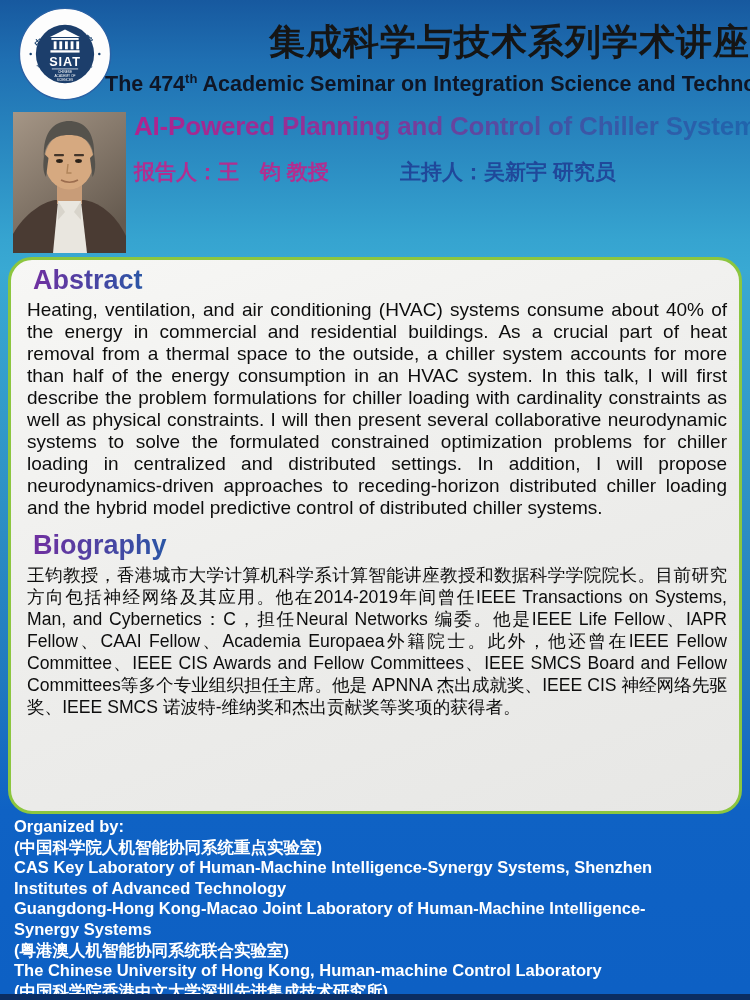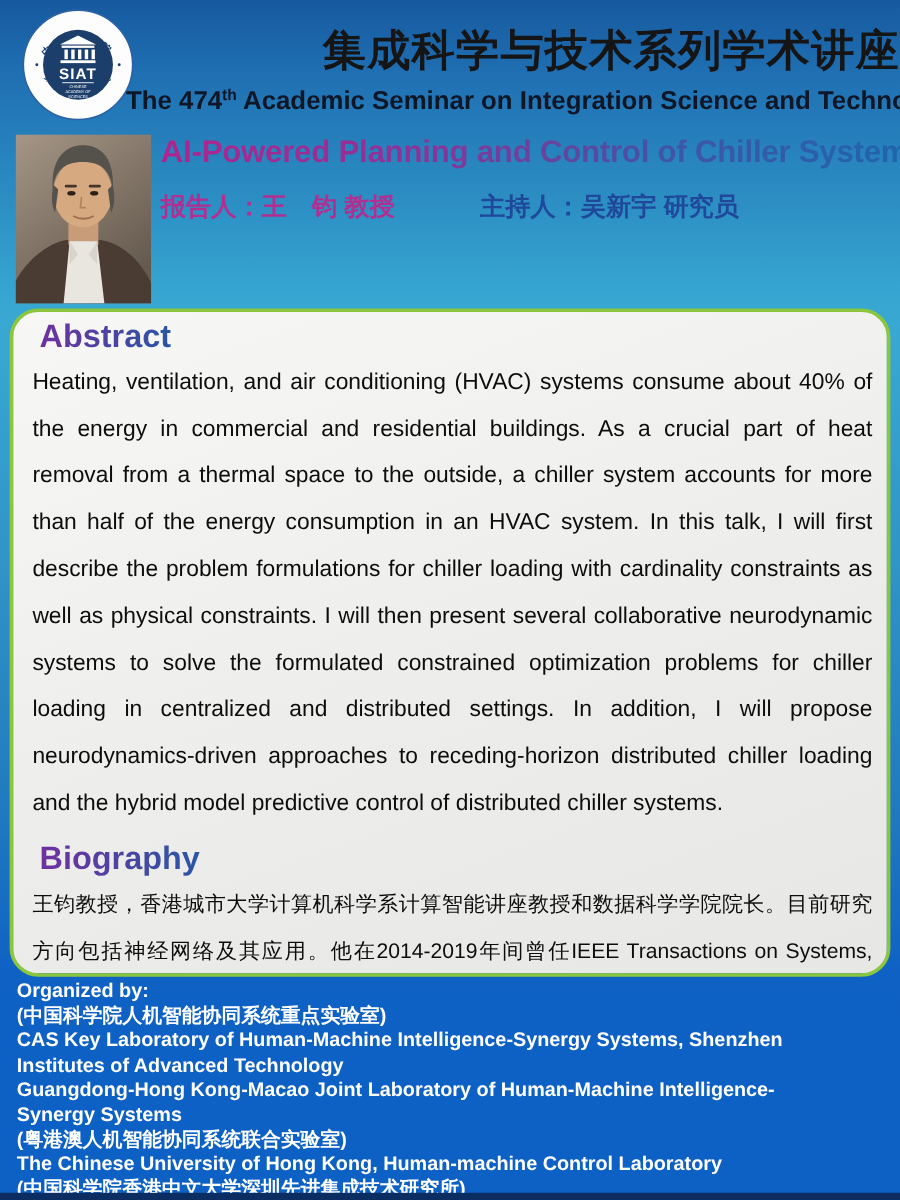--- a/index.html
+++ b/index.html
@@ -46,21 +46,21 @@
     .head-grad  { background-image:linear-gradient(90deg,#7030a0 0%,#2a56a5 100%); }
   }
   
   .card {
     position:absolute; top:257px; left:8px; width:734px; height:557px;
     background:linear-gradient(160deg,#f7f7f5 0%, #ececea 60%, #e7e7e5 100%);
     border:3px solid #8cc63f; border-radius:24px;
     padding:3px 12px 16px 16px; overflow:hidden;
   }
   .card h2 { font-size:27px; font-weight:bold; margin:2px 0 3px 6px; }
-  .card p  { font-size:19px; line-height:39px; color:#0d0d0d; text-align:justify; }
+  .card p  { font-size:19px; line-height:22px; color:#0d0d0d; text-align:justify; }
   .bio-head { margin-top:11px !important; }
   .bio-body { font-size:17.6px !important; }
   
   .footer { position:absolute; top:816px; left:14px; width:712px; color:#ffffff; font-weight:bold; }
   .footer div { font-size:16.5px; line-height:20.6px; max-width:695px; }
   .bottom-strip { position:absolute; left:0; bottom:0; width:750px; height:6px; background:#0b2d62; }
 </style>
 </head>
 <body>
 

